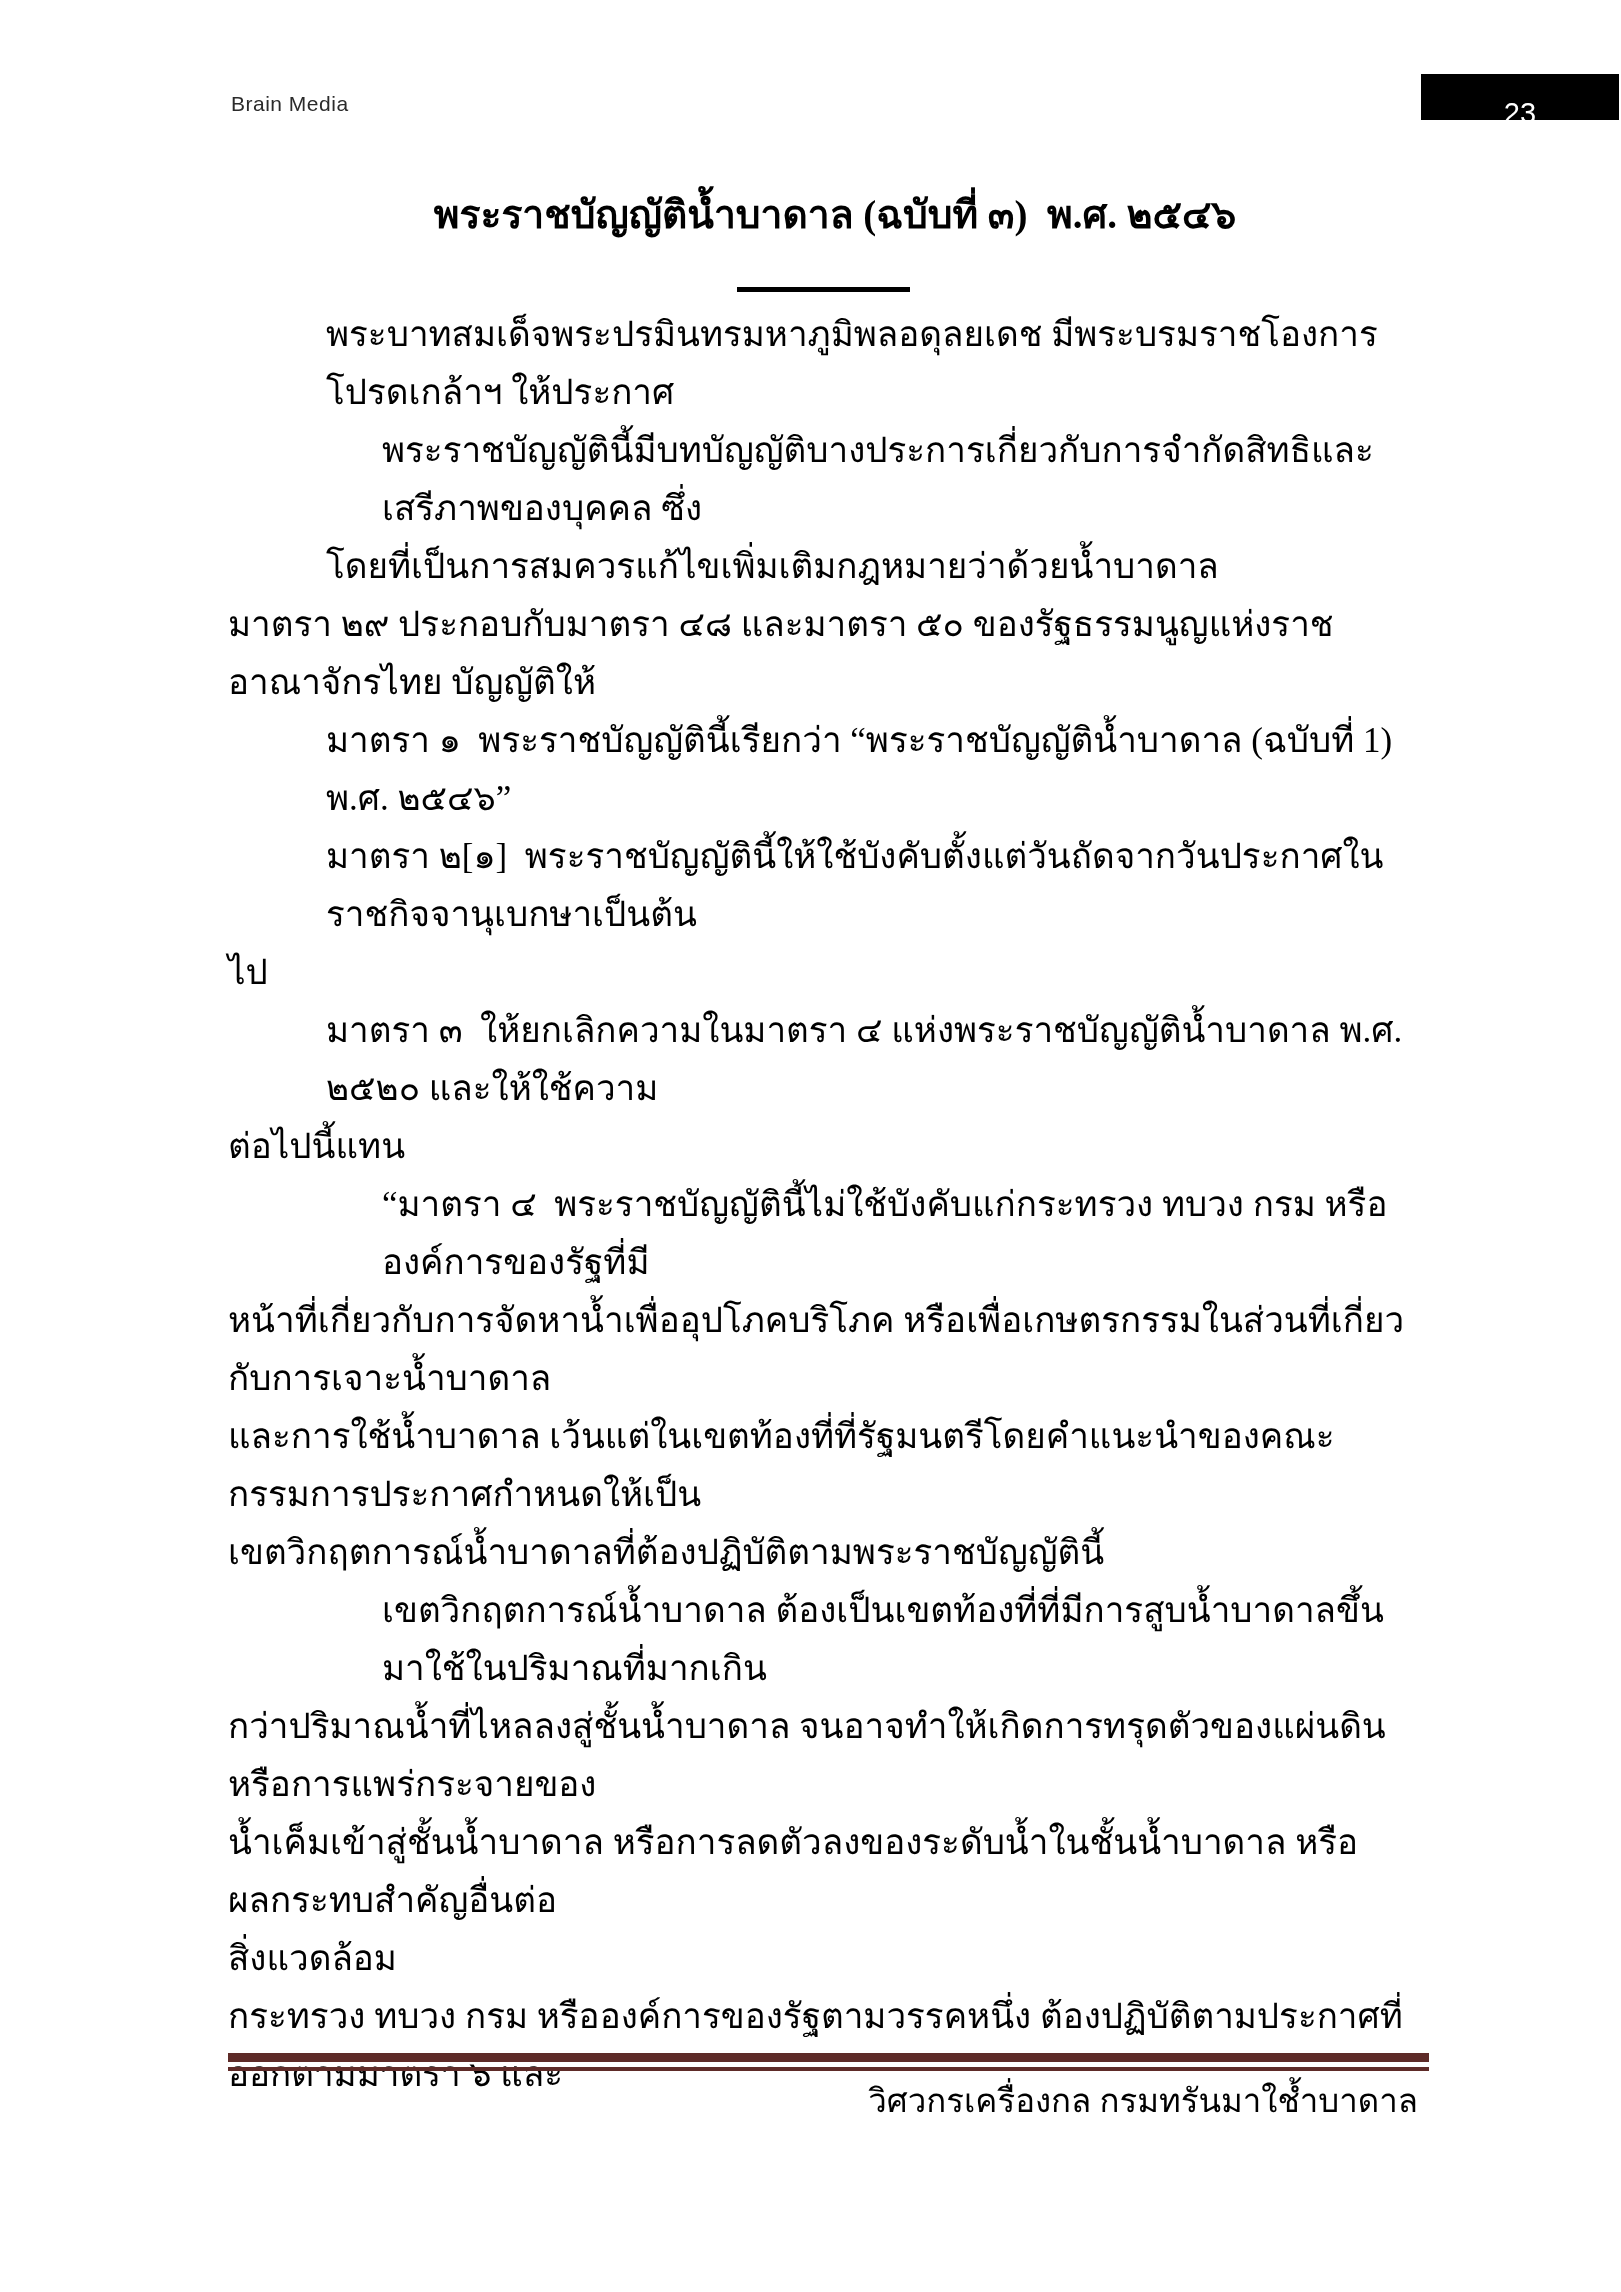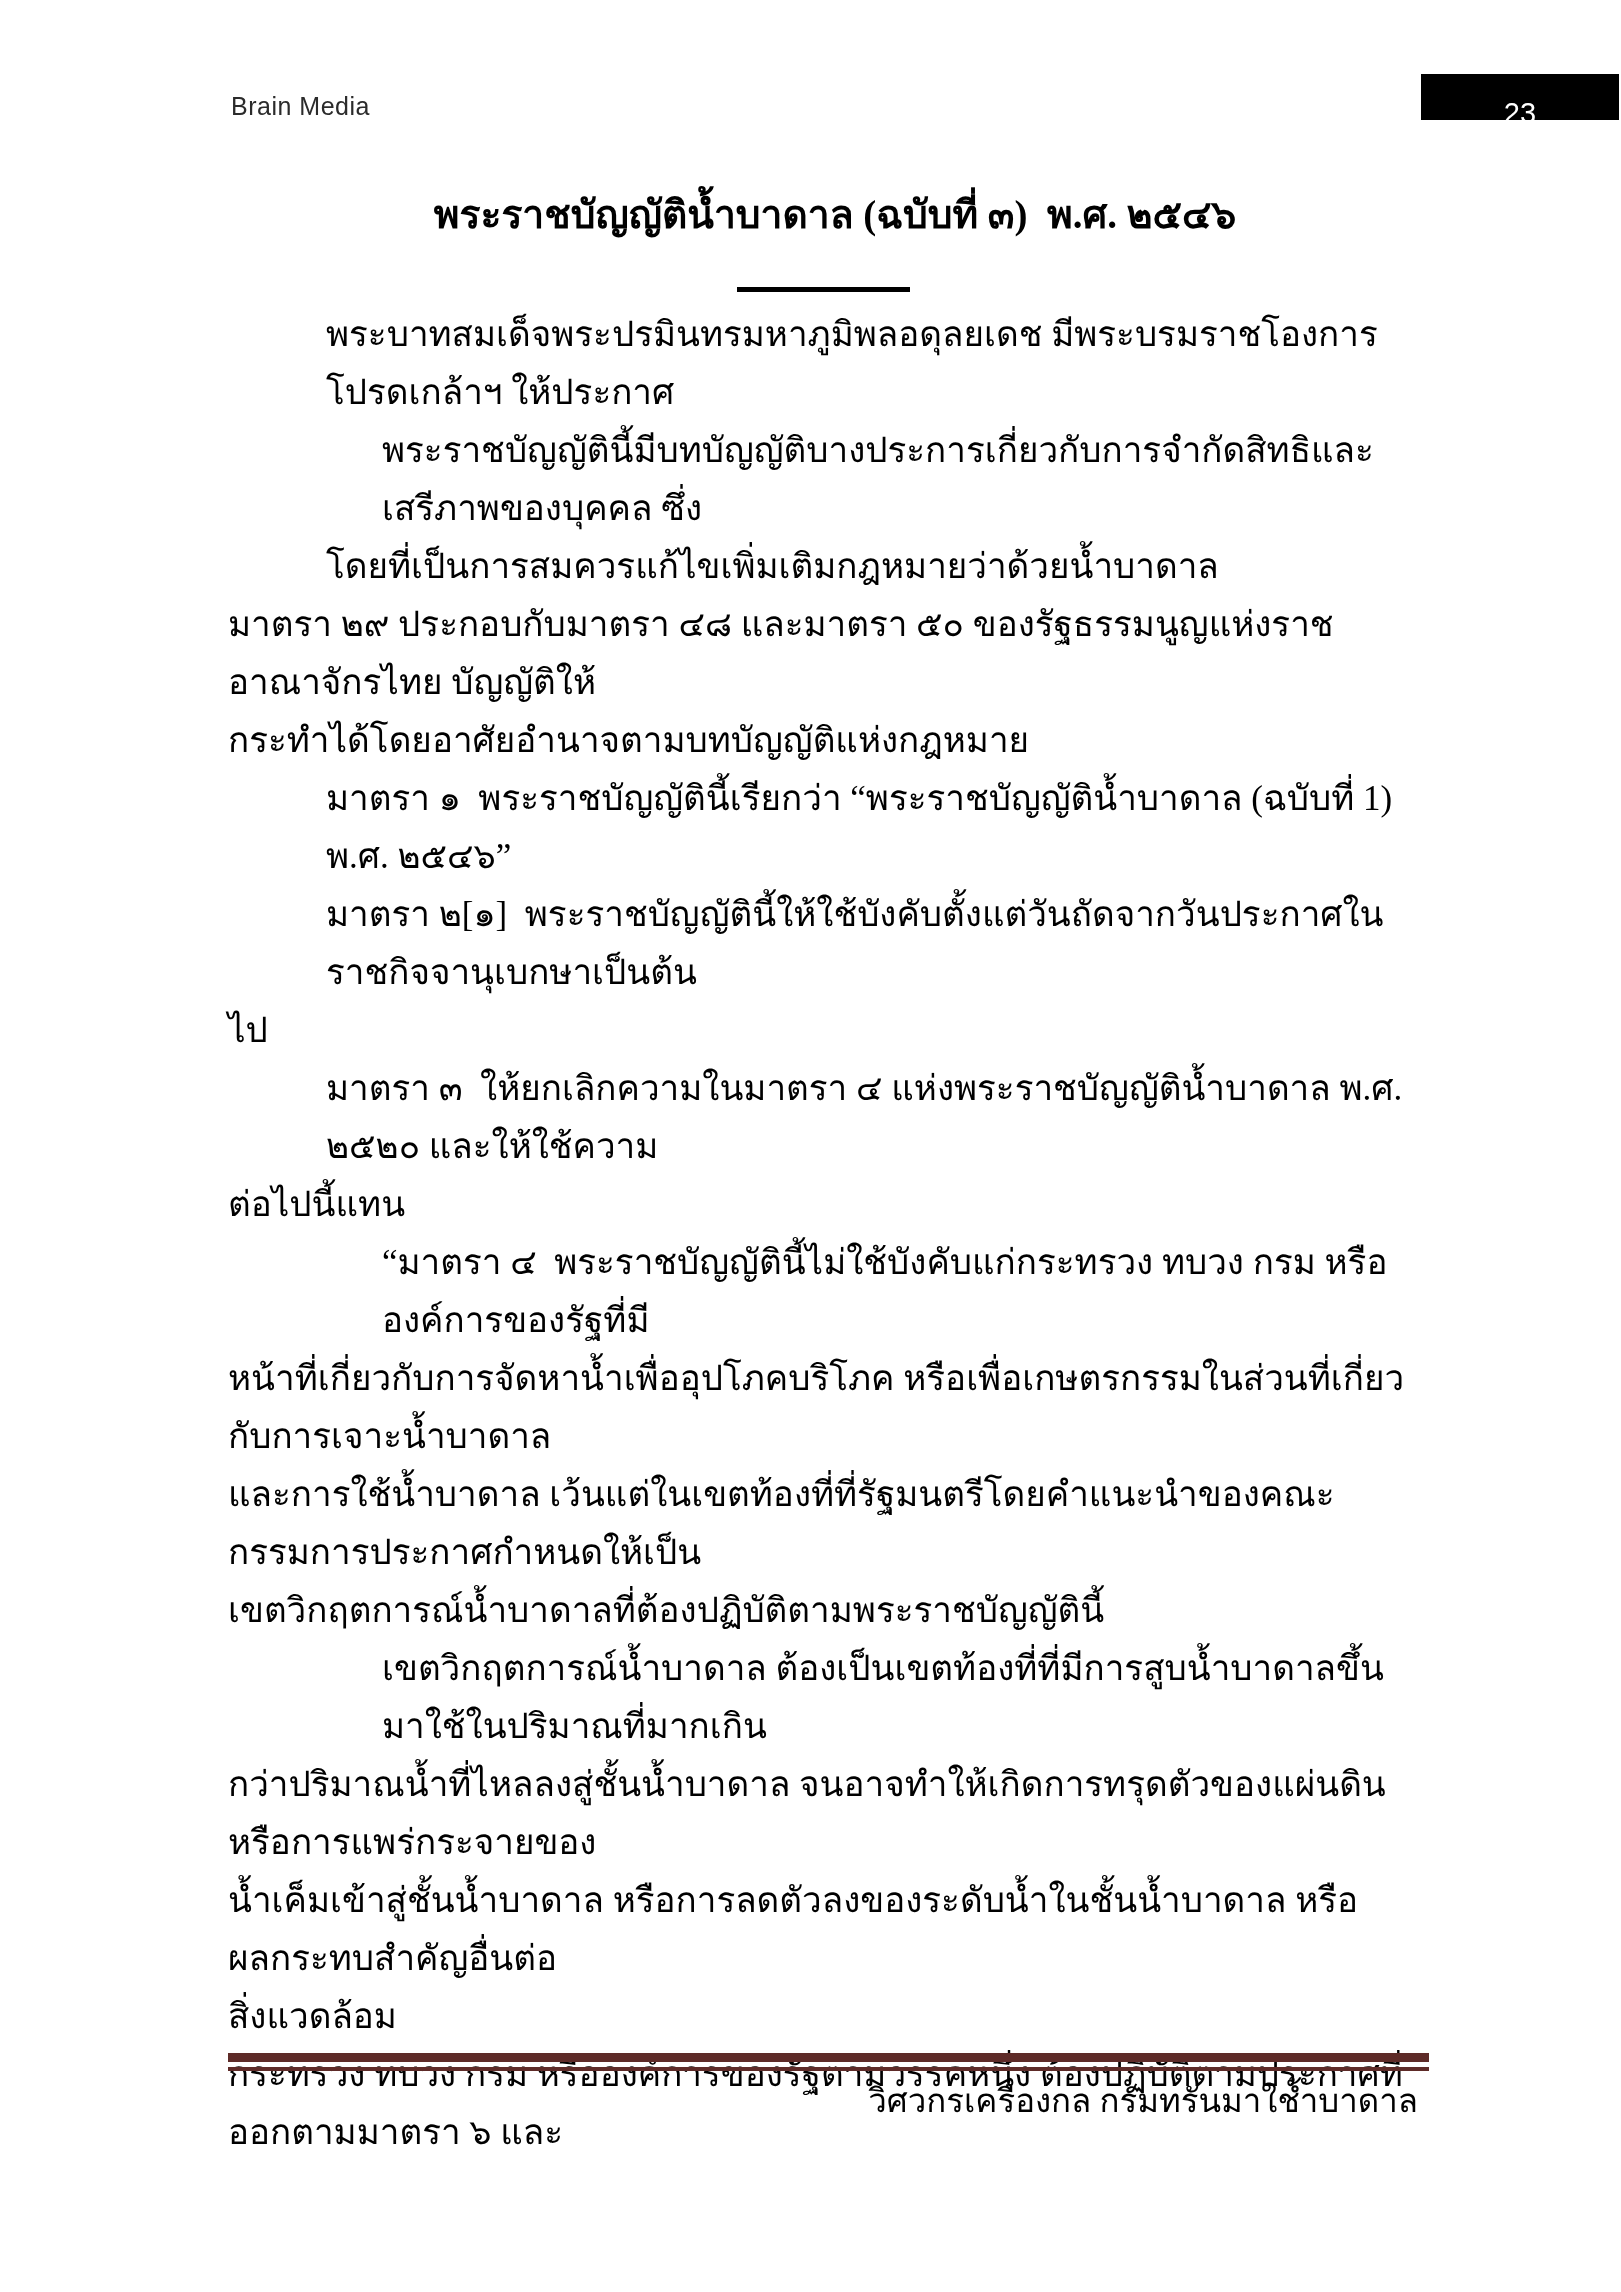--- a/index.html
+++ b/index.html
@@ -10,21 +10,21 @@
     background: #ffffff;
     font-family: "Liberation Serif", serif;
     color: #000000;
     overflow: hidden;
   }
   
   .brand {
     position: absolute;
     left: 231px; top: 92px;
     font-family: "Liberation Sans", sans-serif;
-    font-size: 25px;
+    font-size: 21px;
     color: #2b2b2b;
     letter-spacing: 0.5px;
   }
   .pagenum-box {
     position: absolute;
     left: 1421px; top: 74px;
     width: 198px; height: 46px;
     background: #000000;
     display: flex; align-items: center; justify-content: center;
   }
@@ -94,21 +94,20 @@
 
   <div class="doc-title">พระราชบัญญัติน้ำบาดาล (ฉบับที่ ๓)  พ.ศ. ๒๕๔๖</div>
 
   <div class="title-rule"></div>
 
   <div class="body-text">
     <div class="line ind1">พระบาทสมเด็จพระปรมินทรมหาภูมิพลอดุลยเดช มีพระบรมราชโองการโปรดเกล้าฯ ให้ประกาศ</div>
     <div class="line ind2">พระราชบัญญัตินี้มีบทบัญญัติบางประการเกี่ยวกับการจำกัดสิทธิและเสรีภาพของบุคคล ซึ่ง</div>
     <div class="line ind1">โดยที่เป็นการสมควรแก้ไขเพิ่มเติมกฎหมายว่าด้วยน้ำบาดาล</div>
     <div class="line">มาตรา ๒๙ ประกอบกับมาตรา ๔๘ และมาตรา ๕๐ ของรัฐธรรมนูญแห่งราชอาณาจักรไทย บัญญัติให้</div>
-    <div class="line">กระทำได้โดยอาศัยอำนาจตามบทบัญญัติแห่งกฎหมาย</div>
     <div class="line ind1">มาตรา ๑  พระราชบัญญัตินี้เรียกว่า “พระราชบัญญัติน้ำบาดาล (ฉบับที่ 1) พ.ศ. ๒๕๔๖”</div>
     <div class="line ind1">มาตรา ๒[๑]  พระราชบัญญัตินี้ให้ใช้บังคับตั้งแต่วันถัดจากวันประกาศในราชกิจจานุเบกษาเป็นต้น</div>
     <div class="line">ไป</div>
     <div class="line ind1">มาตรา ๓  ให้ยกเลิกความในมาตรา ๔ แห่งพระราชบัญญัติน้ำบาดาล พ.ศ. ๒๕๒๐ และให้ใช้ความ</div>
     <div class="line">ต่อไปนี้แทน</div>
     <div class="line ind2">“มาตรา ๔  พระราชบัญญัตินี้ไม่ใช้บังคับแก่กระทรวง ทบวง กรม หรือองค์การของรัฐที่มี</div>
     <div class="line">หน้าที่เกี่ยวกับการจัดหาน้ำเพื่ออุปโภคบริโภค หรือเพื่อเกษตรกรรมในส่วนที่เกี่ยวกับการเจาะน้ำบาดาล</div>
     <div class="line">และการใช้น้ำบาดาล เว้นแต่ในเขตท้องที่ที่รัฐมนตรีโดยคำแนะนำของคณะกรรมการประกาศกำหนดให้เป็น</div>
     <div class="line">เขตวิกฤตการณ์น้ำบาดาลที่ต้องปฏิบัติตามพระราชบัญญัตินี้</div>
     <div class="line ind2">เขตวิกฤตการณ์น้ำบาดาล ต้องเป็นเขตท้องที่ที่มีการสูบน้ำบาดาลขึ้นมาใช้ในปริมาณที่มากเกิน</div>

